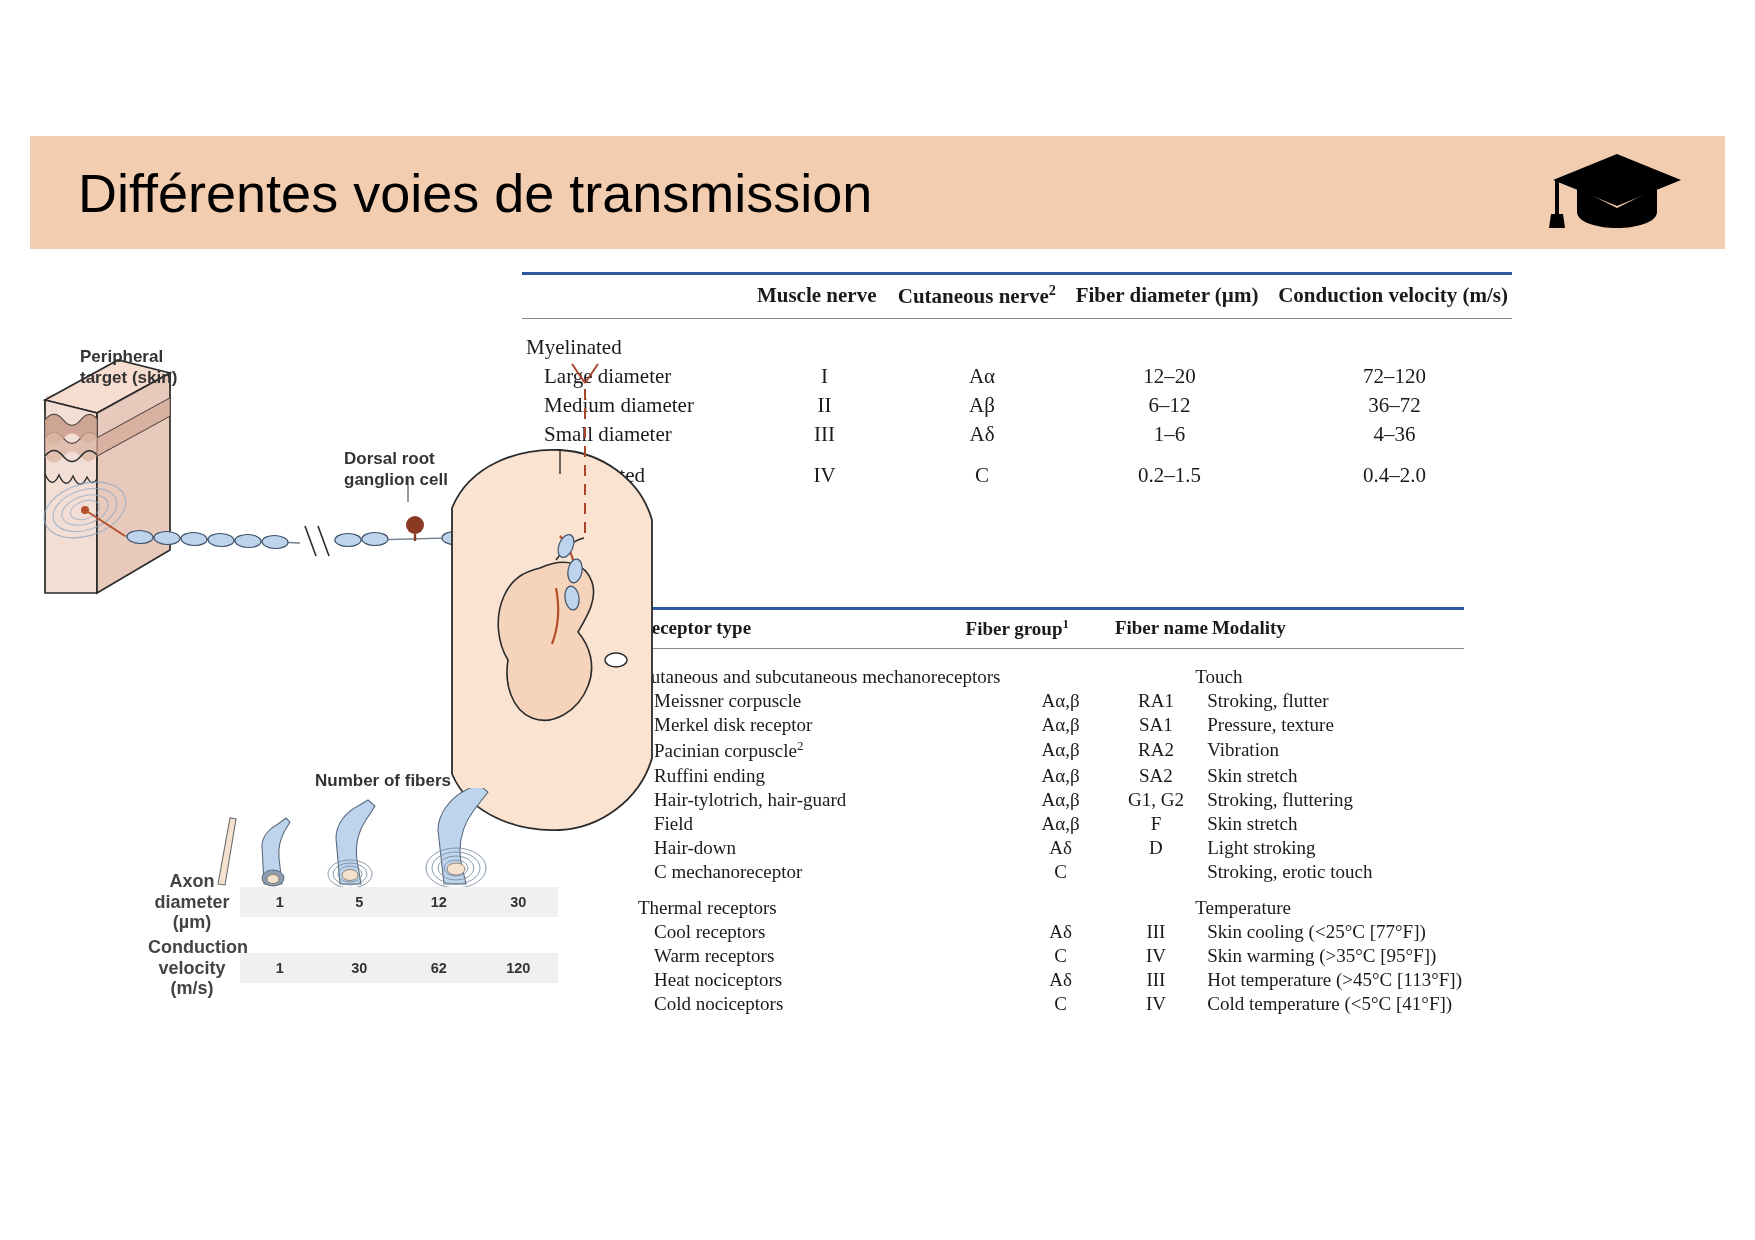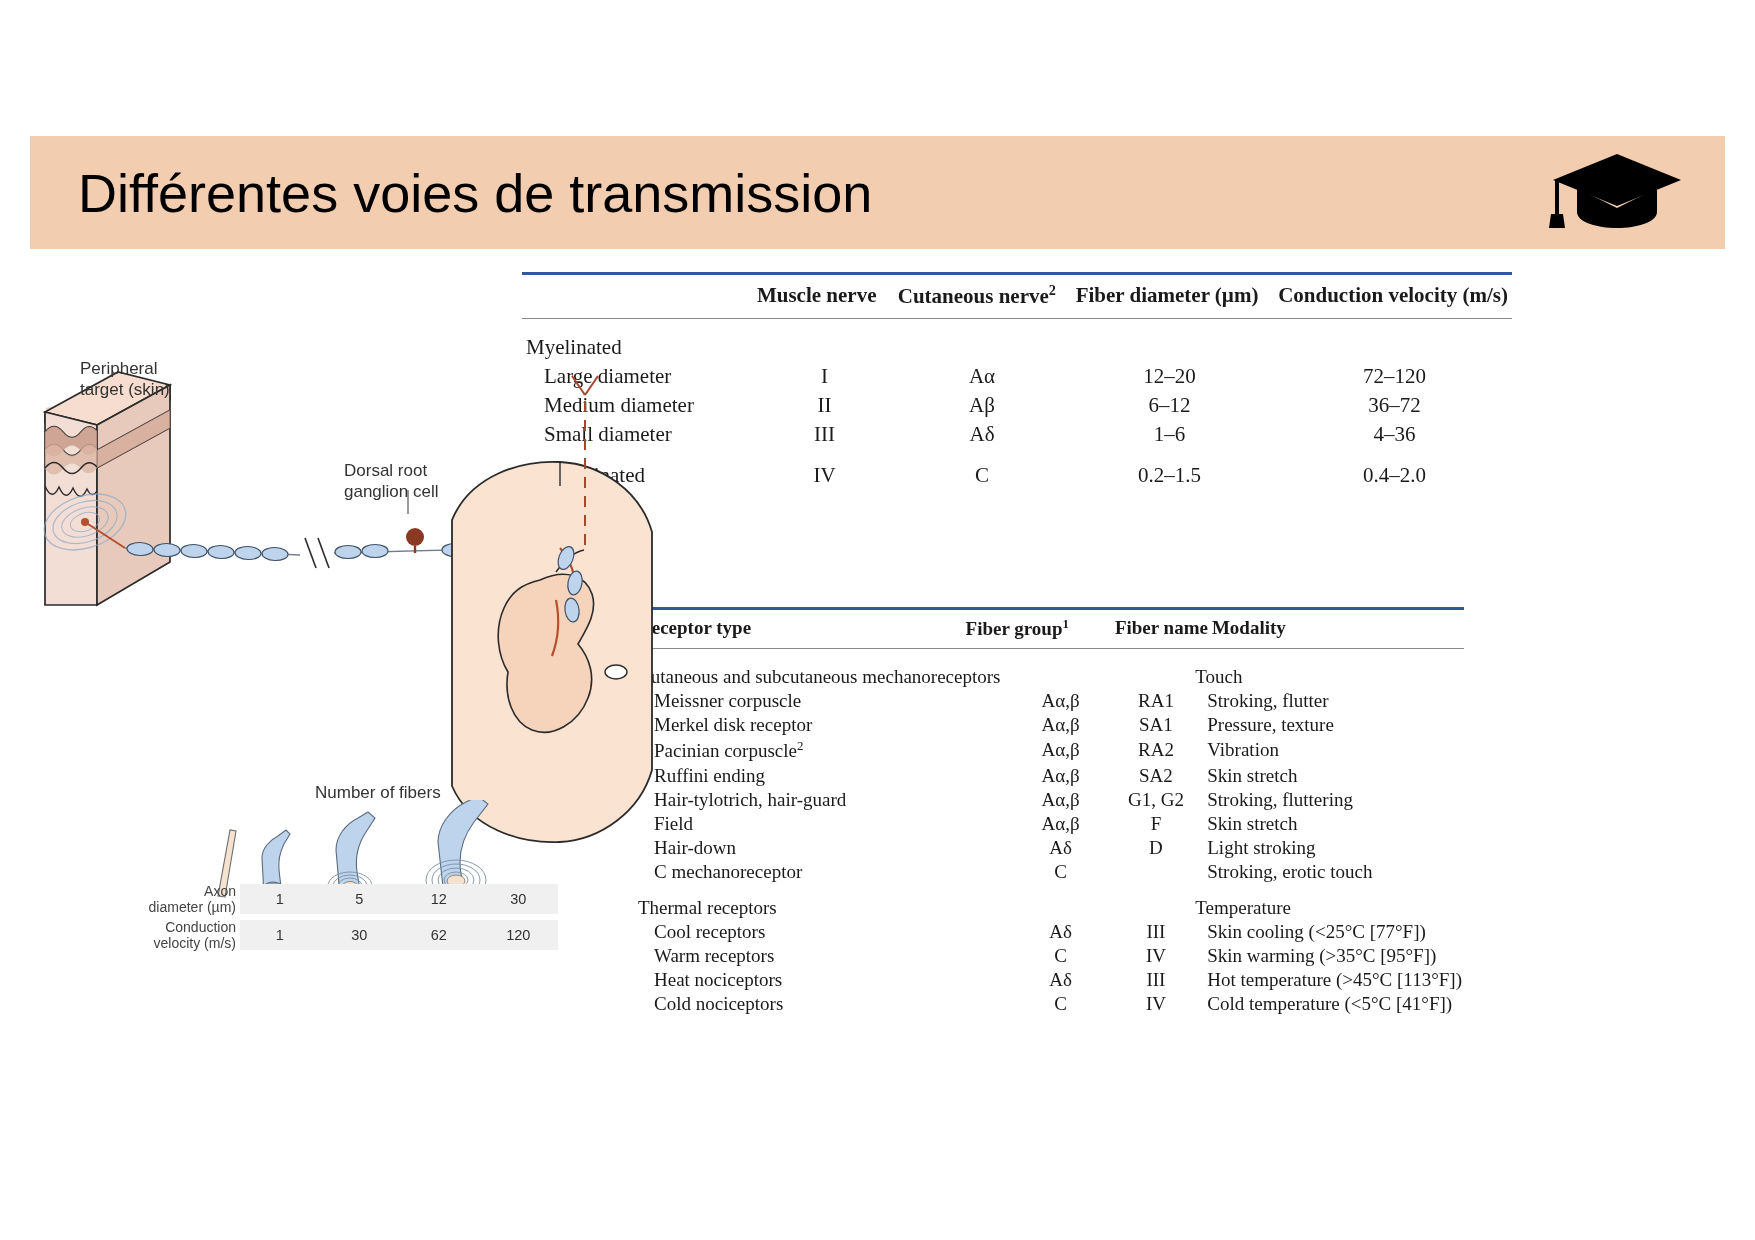--- a/index.html
+++ b/index.html
@@ -116,23 +116,24 @@
   #receptor-table th.modhdr { text-align: left; padding-left: 2px !important; }
   #receptor-table td.modhead { text-align: left; padding-left: 2px !important; }
   #receptor-table td.fcol { text-align: center; padding-left: 14px !important;}
   #receptor-table th.fcolh { text-align: left; padding-left: 14px !important;}
   #receptor-table .sec-gap td { padding-top: 13px; }
 
   
   #diagram {
     position: absolute;
     left: 0px;
-    top: 300px;
+    top: 288px;
     width: 680px;
     height: 700px;
+    font-weight: bold;
   }
   .diag-label {
     position: absolute;
     font-family: "Liberation Sans", sans-serif;
     font-size: 17px;
     color: #333333;
     line-height: 1.25;
     white-space: nowrap;
   }
   #lbl-peripheral { left: 80px; top: 58px; }
@@ -147,24 +148,24 @@
     width: 410px;
     font-family: "Liberation Sans", sans-serif;
   }
   #fiber-scale .fs-row {
     display: flex;
     align-items: center;
     margin-bottom: 4px;
   }
   #fiber-scale .fs-name {
     width: 88px;
-    font-size: 14px;
+    font-size: 18px;
     color: #444;
     line-height: 1.15;
-    text-align: right;
+    text-align: center;
     padding-right: 4px;
   }
   #fiber-scale .fs-cells {
     flex: 1;
     display: flex;
     background: #f0f0f0;
     height: 30px;
     align-items: center;
   }
   #fiber-scale .fs-cell {

